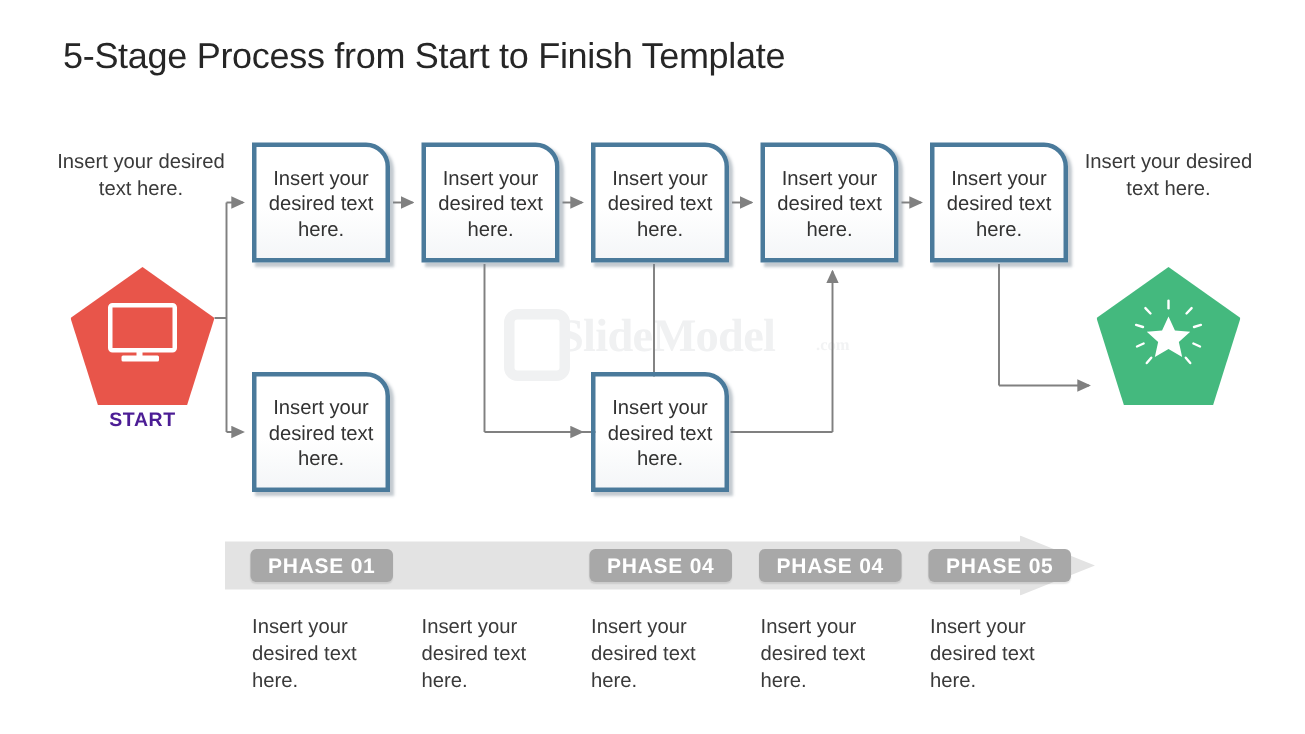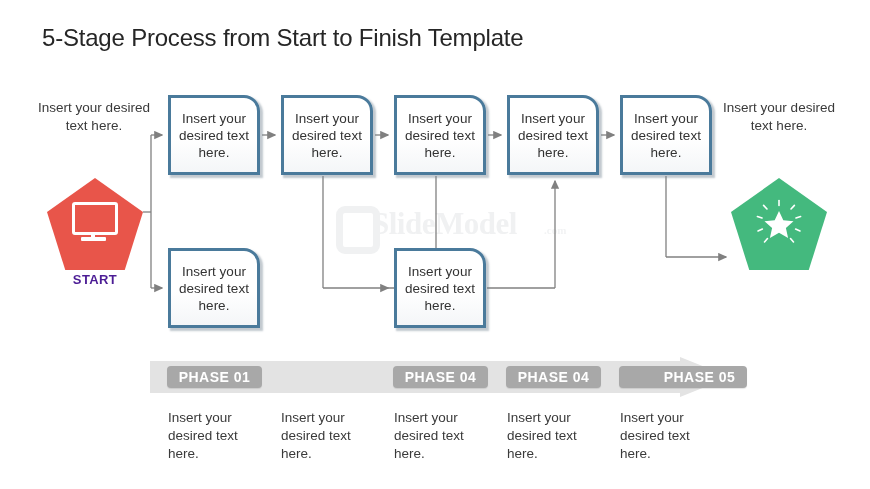--- a/index.html
+++ b/index.html
@@ -112,21 +112,21 @@
     display:flex;align-items:center;justify-content:center;
     box-shadow:0 1px 1px rgba(0,0,0,0.10);
   }
   .phase-pill span{
     font-size:14px;font-weight:bold;color:#ffffff;letter-spacing:0.5px;
   }
   #pill-1{left:167px;}
   #pill-2{left:280px;}
   #pill-3{left:393px;}
   #pill-4{left:506px;}
-  #pill-5{left:619px;padding-left:33px;}
+  #pill-5{left:619px;}
 
   
   .bot-cap{
     position:absolute;top:409px;width:100px;text-align:left;
     font-size:13.5px;line-height:18px;color:#3a3a3a;
   }
   #bcap-1{left:168px;}
   #bcap-2{left:281px;}
   #bcap-3{left:394px;}
   #bcap-4{left:507px;}

